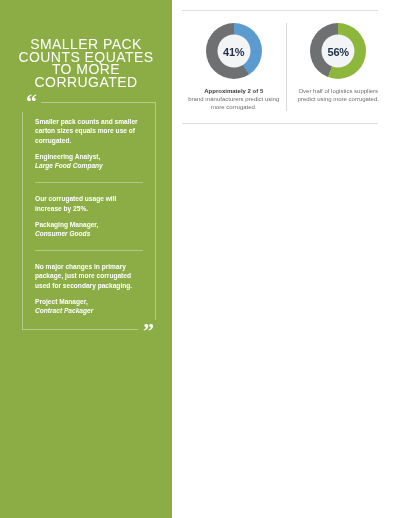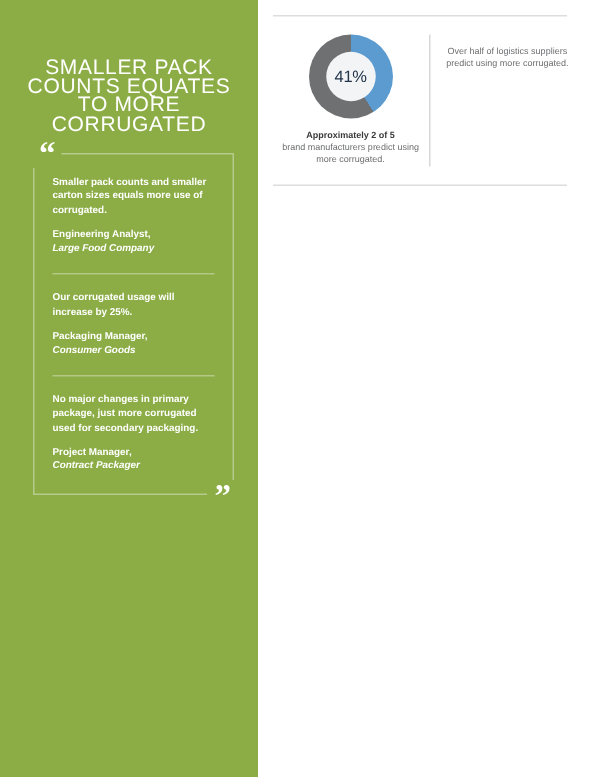--- a/index.html
+++ b/index.html
@@ -143,21 +143,21 @@
     width:33px;height:33px;
     border-radius:50%;
     background:#f3f4f5;
     display:flex;
     align-items:center;
     justify-content:center;
   }
   .donut .pct{
     color:#20344a;
     font-size:11px;
-    font-weight:400;
+    font-weight:700;
     letter-spacing:-0.2px;
   }
 
   .stat-caption{
     margin-top:8px;
     text-align:center;
     color:#6d6e70;
     font-size:6px;
     line-height:8px;
   }
@@ -223,20 +223,25 @@
           <span class="pct">41%</span>
         </div>
       </div>
       <div class="stat-caption">
         <span class="lead">Approximately 2 of 5</span>
         <span>brand manufacturers predict using more corrugated.</span>
       </div>
     </div>
 
     <div class="stat with-divider">
+      <div class="donut" style="background: conic-gradient(rgb(140, 182, 60) 0deg, rgb(140, 182, 60) 201.6deg, rgb(110, 112, 114) 201.6deg, rgb(110, 112, 114) 360deg);">
+        <div class="hole">
+          <span class="pct">56%</span>
+        </div>
+      </div>
       <div class="stat-caption">
         <span>Over half of logistics suppliers predict using more corrugated.</span>
       </div>
     </div>
 
   </div>
 
   <div class="hrule-bottom"></div>
 </div>
 

